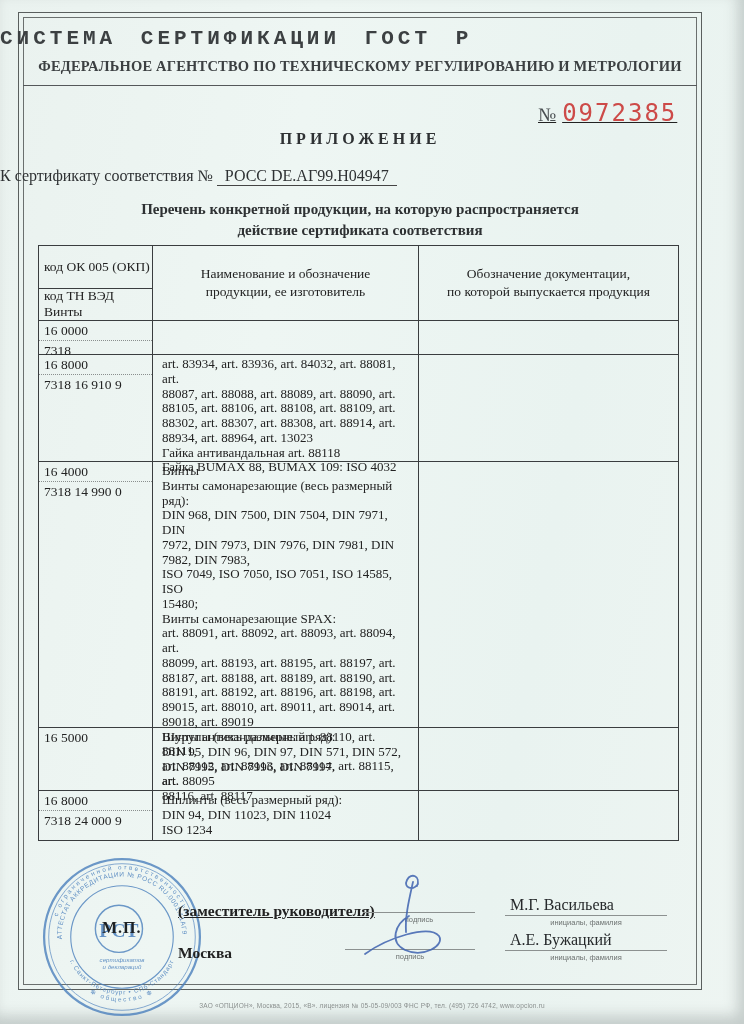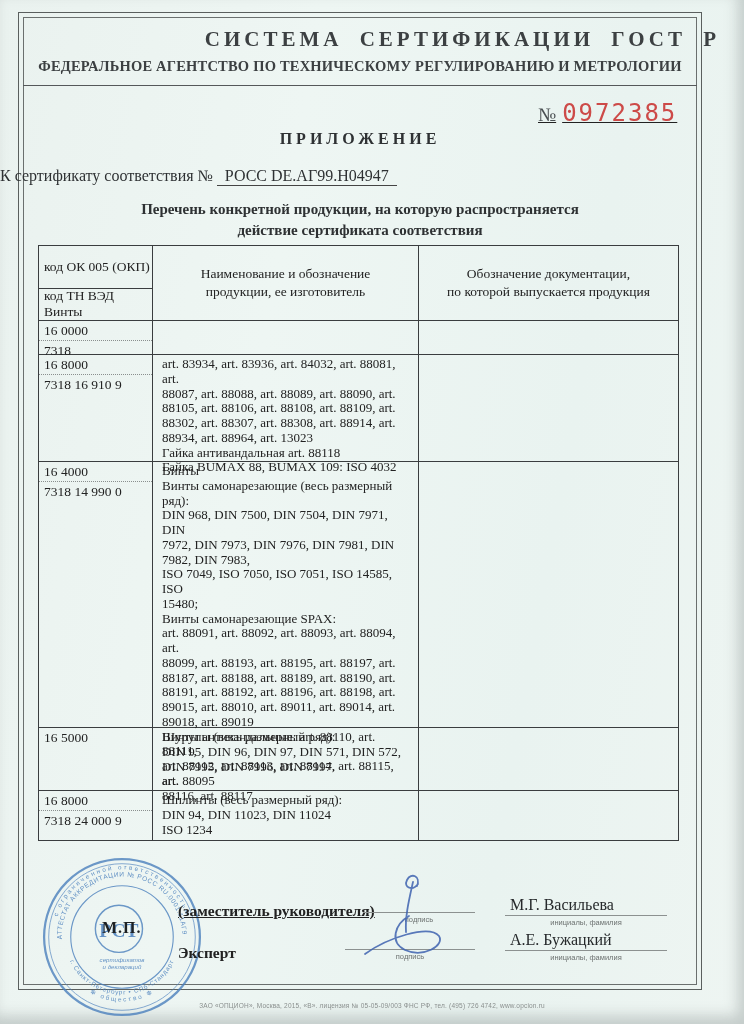--- a/index.html
+++ b/index.html
@@ -5,21 +5,21 @@
   html,body{margin:0;padding:0;background:#f2f4f3;}
   .paper{
     position:relative;width:744px;height:1024px;overflow:hidden;
     background:linear-gradient(100deg,#eaf2ef 0%,#eef6f3 35%,#e9f3f0 70%,#eef5f2 100%);
     font-family:"Liberation Serif", serif;color:#222;
     box-shadow:inset -6px -8px 14px rgba(120,130,128,.35);
   }
   .frame-outer{position:absolute;left:18px;top:12px;width:682px;height:976px;border:1.6px solid #5a5f5e;}
   .frame-inner{position:absolute;left:23px;top:17px;width:672px;height:966px;border:1px solid #6a6f6e;}
   .header-rule{position:absolute;left:23px;top:85px;width:674px;border-top:1.4px solid #55585a;}
-  .h1{position:absolute;left:0;top:27px;width:720px;text-align:right;font-weight:bold;font-size:21px;letter-spacing:4px;word-spacing:8px;color:#3c4042;}
+  .h1{position:absolute;left:0;top:27px;width:720px;text-align:left;font-weight:bold;font-size:21px;letter-spacing:4px;word-spacing:8px;color:#3c4042;font-family:Liberation Mono, monospace;}
   .h2{position:absolute;left:0;top:58px;width:720px;text-align:center;font-weight:bold;font-size:14.5px;letter-spacing:.2px;color:#3c4042;}
   .serial{position:absolute;left:538px;top:99px;white-space:nowrap;text-decoration:underline;}
   .serial .no{font-size:19px;color:#4a4f52;}
   .serial .digits{font-family:"DejaVu Sans Mono",monospace;font-size:24px;letter-spacing:2px;color:#cd4a48;margin-left:6px;}
   .doc-title{position:absolute;left:0;top:130px;width:720px;text-align:center;font-weight:bold;font-size:16px;letter-spacing:4px;color:#2e3133;}
   .cert-line{position:absolute;left:0;top:167px;width:720px;text-align:left;font-size:16px;color:#2e3133;}
   .cert-num{border-bottom:1px solid #444;padding:0 8px 1px 8px;margin-left:4px;}
   .subtitle{position:absolute;left:0;top:199px;width:720px;text-align:center;font-weight:bold;font-size:15px;line-height:21px;white-space:pre-line;color:#2e3133;}
 
   .table{position:absolute;left:38px;top:245px;width:639px;border:1.5px solid #3a3d3f;}
@@ -198,21 +198,21 @@
       <text x="77" y="80" font-size="19" font-weight="bold" text-anchor="middle" font-family="Liberation Serif, serif">РСТ</text>
       <text x="80" y="104" font-size="6" text-anchor="middle" font-style="italic">сертификатов</text>
       <text x="80" y="111" font-size="6" text-anchor="middle" font-style="italic">и деклараций</text>
     </g>
   </svg>
   <div class="mp-label">М.П.</div>
 
   <div class="sig-labels">
     <div class="sig-label-2">(заместитель руководителя)</div>
   </div>
-  <div class="sig-label-expert">Эксперт</div>
+  <div class="sig-label-expert">Москва</div>
 
   <div class="sigline1"></div>
   <div class="sigcap1">подпись</div>
   <div class="sigline2"></div>
   <div class="sigcap2">подпись</div>
 
   <svg class="scribble" viewBox="0 0 110 100">
     <g fill="none" stroke="#3f63b0" stroke-width="1.8" stroke-linecap="round" opacity="0.85">
       <path d="M 62,14 C 66,4 56,0 52,8 C 48,16 58,19 63,12"></path>
       <path d="M 58,10 C 54,28 50,44 51,60"></path>

